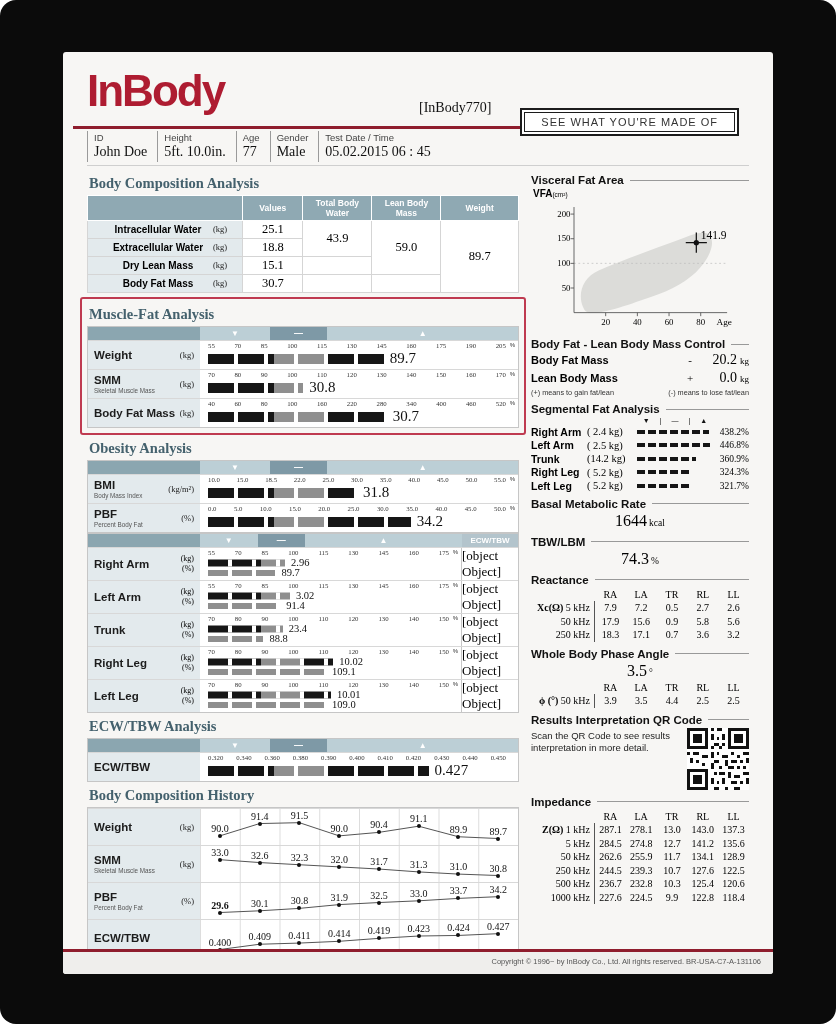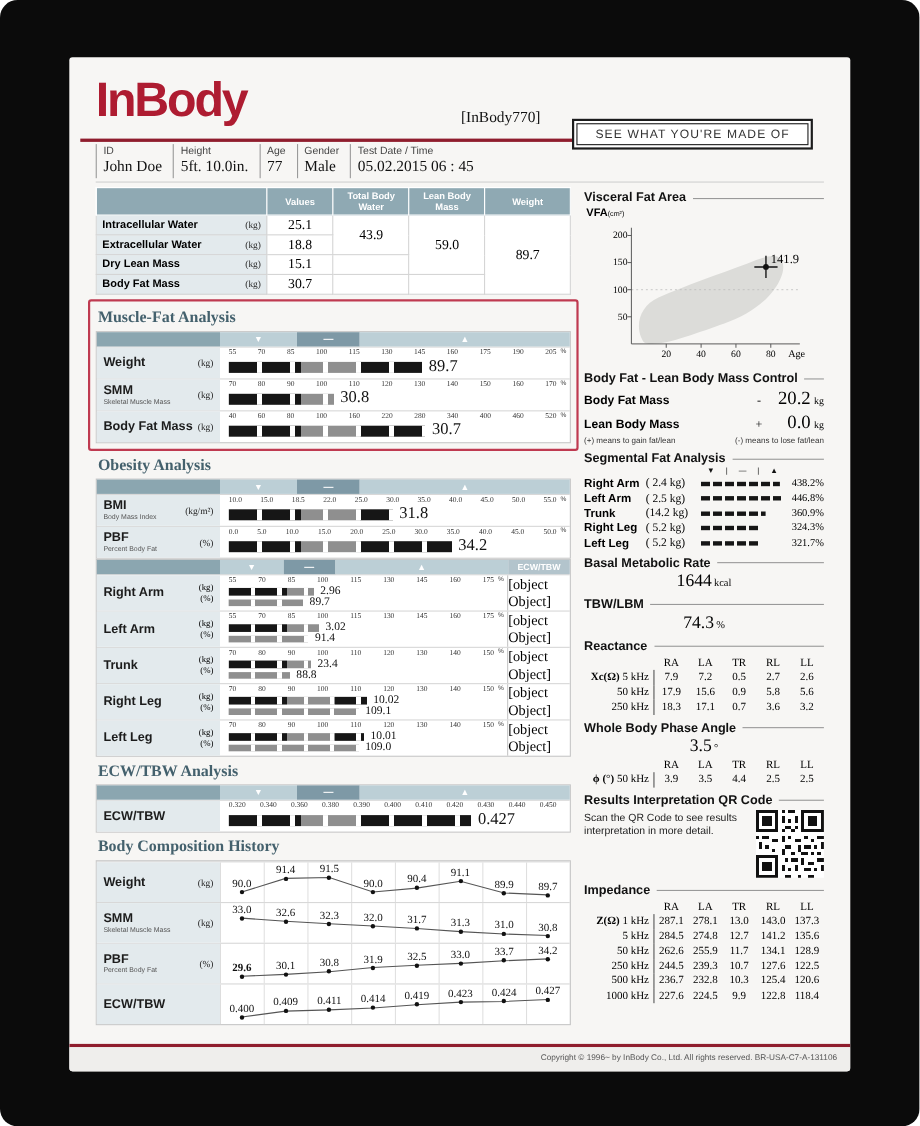--- a/index.html
+++ b/index.html
@@ -49,38 +49,38 @@
       linear-gradient(90deg,#161616 0 var(--g1,0%),#8f8f8f var(--g1,0%) var(--g2,0%),#161616 var(--g2,0%) var(--p,0%),transparent var(--p,0%) 100%);}
   .d0{height:10px;--dw:26px;} .d1{height:7px;--dw:20px;} .d2{height:6px;--dw:20px;}
   .bval{position:absolute;left:calc(var(--p,0%) + 6px);top:50%;transform:translateY(-54%);font-family:"Liberation Serif",serif;font-size:15px;color:#111;white-space:nowrap;}
   .bval.s{font-size:10.5px;}
   .ecwcell{width:56px;border-left:1px solid #c6c6c6;display:flex;align-items:center;justify-content:center;font-family:"Liberation Serif",serif;font-size:13px;}
   .hl{border:2px solid #bf3a50;border-radius:3px;padding:2px 5px 5px 5px;margin:4px -7px 2px -7px;}
   
   table.bct{width:100%;border-collapse:collapse;background:#fff;border:1px solid #c6c6c6;}
   .bct th{background:#8fa9b3;color:#fff;font-size:8.5px;font-weight:bold;padding:2px 1px;border:1px solid #fff;}
   .bct td{border:1px solid #d5d5d5;font-family:"Liberation Serif",serif;font-size:12.5px;text-align:center;padding:1px;}
-  .bct td.lb{background:#e3eaed;font-family:"Liberation Sans",sans-serif;font-weight:bold;font-size:10px;text-align:left;padding:3px 5px;}
+  .bct td.lb{background:#e3eaed;font-family:"Liberation Sans",sans-serif;font-weight:bold;font-size:10px;text-align:center;padding:3px 15px;}
   .bct td.lb .lunit{font-weight:normal;float:right;}
   
   .histcell{flex:1;position:relative;min-width:0;height:36px;background-image:linear-gradient(90deg,#ddd 1px,transparent 1px);background-size:12.5% 100%;}
   .hline{position:absolute;left:0;top:0;width:100%;height:100%;}
   .hval{position:absolute;transform:translateX(-50%);font-family:"Liberation Serif",serif;font-size:10px;color:#111;white-space:nowrap;}
   .hdot{position:absolute;width:4px;height:4px;border-radius:50%;background:#111;transform:translate(-50%,-50%);}
   
   .rsec{margin-bottom:6px;}
   .rtitle{font-weight:bold;font-size:11.5px;color:#111;display:flex;align-items:center;gap:6px;margin-bottom:2px;}
   .rtitle::after{content:"";flex:1;border-top:1px solid #999;}
   .vfa-axis{font-weight:bold;font-size:10px;margin:0 0 1px 2px;}
   .vfa-axis .sm{font-size:6.5px;font-weight:normal;}
   svg.vfa{width:100%;height:132px;display:block;}
   .ctl-row{display:flex;align-items:baseline;font-size:11px;margin:2px 0;}
   .ctl-lb{flex:1;font-weight:bold;}
   .ctl-sign{width:26px;text-align:center;font-family:"Liberation Serif",serif;}
-  .ctl-val{width:34px;text-align:right;font-family:"Liberation Serif",serif;font-size:17px;}
+  .ctl-val{width:34px;text-align:right;font-family:"Liberation Serif",serif;font-size:14px;}
   .ctl-un{font-family:"Liberation Serif",serif;font-size:9px;margin-left:3px;}
   .ctl-note{display:flex;justify-content:space-between;font-size:7.3px;color:#333;margin-top:1px;}
   .sf-marks{display:flex;justify-content:center;gap:10px;font-size:7px;margin:0 0 1px 70px;align-items:center;color:#111;}
   .sf-row{display:flex;align-items:center;margin:1.5px 0;}
   .sf-lb{width:56px;font-weight:bold;font-size:10.5px;}
   .sf-kg{width:50px;font-family:"Liberation Serif",serif;font-size:10.5px;white-space:nowrap;}
   .sf-bar{flex:1;position:relative;height:6px;}
   .fatbar{position:absolute;left:0;top:50%;transform:translateY(-50%);height:4px;width:var(--p,50%);background:repeating-linear-gradient(90deg,#161616 0 8px,transparent 8px 11px);}
   .sf-pct{width:38px;text-align:right;font-family:"Liberation Serif",serif;font-size:9.5px;white-space:nowrap;}
   .bigval{text-align:center;font-family:"Liberation Serif",serif;font-size:16px;margin:2px 0 3px 0;}
@@ -140,20 +140,21 @@
           <div class="idlabel">Test Date / Time</div>
           <div class="idvalue">05.02.2015  06 : 45</div>
         </div>
       </div>
 
     <div class="main">
 
       <div class="colL">
 
         <div>
+          <div class="ltitle">Body Composition Analysis</div>
           <table class="bct">
             <tbody>
                 <tr>
               <th style="width:36%"></th>
               <th style="width:14%">Values</th>
               <th style="width:16%">Total Body Water</th>
               <th style="width:16%">Lean Body Mass</th>
               <th style="width:18%">Weight</th>
             </tr>
             <tr>

